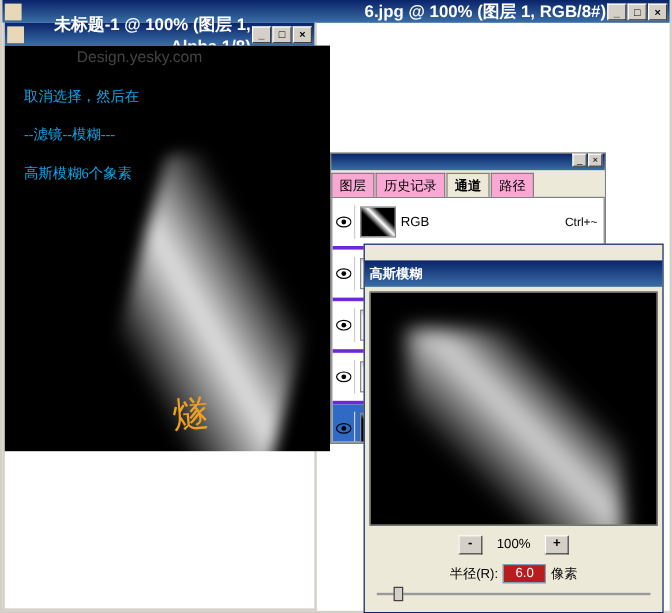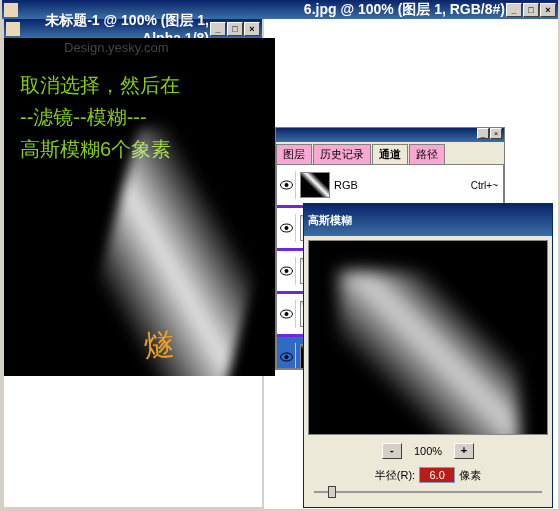--- a/index.html
+++ b/index.html
@@ -8,21 +8,21 @@
 .titlebar { background: linear-gradient(#0a246a, #3a6ea5); color: #fff; height: 19px; display: flex; align-items: center; padding: 0 2px; }
 .titlebar .icon { width: 14px; height: 14px; background: #e8d8b8; margin-right: 3px; display: inline-block; }
 .titlebar .title { flex: 1; font-weight: bold; font-size: 14px; text-align: right; }
 .winbtn { width: 16px; height: 14px; background: #d4d0c8; border: 1px solid #fff; border-right-color: #404040; border-bottom-color: #404040; display: inline-flex; align-items: center; justify-content: center; margin-left: 1px; font-size: 9px; font-weight: bold; color: #000; cursor: default; }
 
 .outer-window { position: absolute; top: 0; left: 0; width: 560px; height: 511px; border: 2px solid #d4d0c8; border-top: none; }
 .inner-window { position: absolute; top: 2px; left: 0; width: 262px; height: 490px; border: 2px solid #d4d0c8; border-top: none; }
 
 .canvas { position: absolute; top: 38px; left: 4px; width: 271px; height: 338px; background: #000; }
 .canvas .watermark { position: absolute; top: 2px; left: 60px; color: #444; font-size: 13px; font-family: Arial; }
-.canvas .note { color: #84cc16; font-family: Liberation Sans, sans-serif; font-size: 20px; position: absolute; white-space: nowrap; }
+.canvas .note { color: #0ea5e9; font-family: Liberation Serif, serif; font-size: 12px; position: absolute; white-space: nowrap; }
 .beam { position: absolute; top: 90px; left: 95px; width: 155px; height: 300px; background: linear-gradient(50deg, rgba(255,255,255,0) 30%, rgba(255,255,255,0.9) 50%, rgba(255,255,255,0) 70%); transform: skewX(-15deg); filter: blur(6px); }
 .sig { position: absolute; bottom: 10px; left: 140px; color: #f0a020; font-size: 30px; font-family: cursive; transform: rotate(-5deg); }
 
 .palette { position: absolute; top: 127px; left: 275px; width: 230px; background: #ece9d8; border: 1px solid #808080; }
 .pal-title { height: 14px; background: linear-gradient(#0a246a,#3a6ea5); display: flex; justify-content: flex-end; padding: 0 2px; }
 .pal-title span { width: 12px; height: 11px; background: #d4d0c8; border: 1px solid #fff; border-right-color:#404040; border-bottom-color:#404040; margin-left: 1px; font-size: 8px; text-align: center; line-height: 9px; cursor: default; }
 .tabs { display: flex; background: #ece9d8; padding-top: 2px; }
 .tab { padding: 2px 6px; background: #f9a8d4; border: 1px solid #808080; border-bottom: none; margin-right: 1px; font-size: 11px; cursor: default; }
 .tab.active { background: #ece9d8; font-weight: bold; }
 .channel-list { background: #fff; border: 1px solid #808080; height: 205px; overflow: hidden; }
@@ -31,21 +31,21 @@
 .eye { width: 18px; height: 28px; border-right: 1px solid #ccc; display: flex; align-items: center; justify-content: center; }
 .eye svg { width: 13px; height: 10px; }
 .thumb { width: 30px; height: 26px; border: 1px solid #888; margin: 0 4px; background: #000; position: relative; overflow: hidden; }
 .thumb.rgb { background: linear-gradient(45deg,#000 40%,#fff 55%,#000 70%); }
 .thumb.light { background: #f5f5f5; }
 .thumb.light::after { content:""; position:absolute; inset:0; background: linear-gradient(45deg, transparent 40%, #aaa 55%, transparent 70%); }
 .ch-name { flex: 1; font-size: 11px; }
 .shortcut { font-size: 10px; padding-right: 4px; }
 
 .dialog { position: absolute; top: 203px; left: 303px; width: 250px; background: #ece9d8; border: 1px solid #0a246a; }
-.dlg-title { background: linear-gradient(#0a246a,#3a6ea5); color: #fff; height: 32px; display:flex; align-items:center; padding: 0 4px; font-weight: bold; }
+.dlg-title { background: linear-gradient(#0a246a,#3a6ea5); color: #fff; height: 22px; display:flex; align-items:center; padding: 0 4px; font-weight: bold; margin-top: 13px; }
 .preview { margin: 4px; border: 1px solid #888; background: #000; height: 195px; position: relative; overflow: hidden; }
 .preview .pbeam { position:absolute; left:30px; top:30px; width:180px; height:180px; background: linear-gradient(45deg, transparent 30%, rgba(255,255,255,0.85) 55%, transparent 75%); filter: blur(8px); }
 .zoomrow { display: flex; justify-content: center; align-items: center; gap: 12px; padding: 4px; }
 .zbtn { width: 20px; height: 16px; background:#d4d0c8; border:1px solid #fff; border-right-color:#404040; border-bottom-color:#404040; text-align:center; cursor:default; font-weight:bold; }
 .radiusrow { display:flex; align-items:center; justify-content:center; gap:4px; padding: 4px 0 2px; }
 .radiusrow input { width: 36px; height: 16px; border: 1px solid #7f9db9; background:#fff; color:#000; text-align:right; padding: 0 2px; font-size: 11px; }
 .radiusrow .sel { background:#b91c1c; color:#fff;text-align:center; }
 .slider { margin: 0 10px 8px; height: 14px; position: relative; }
 .slider .track { position:absolute; top:6px; left:0; right:0; height:2px; background:#999; }
 .slider .knob { position:absolute; top:1px; left:14px; width:8px; height:12px; background:#d4d0c8; border:1px solid #404040; }

